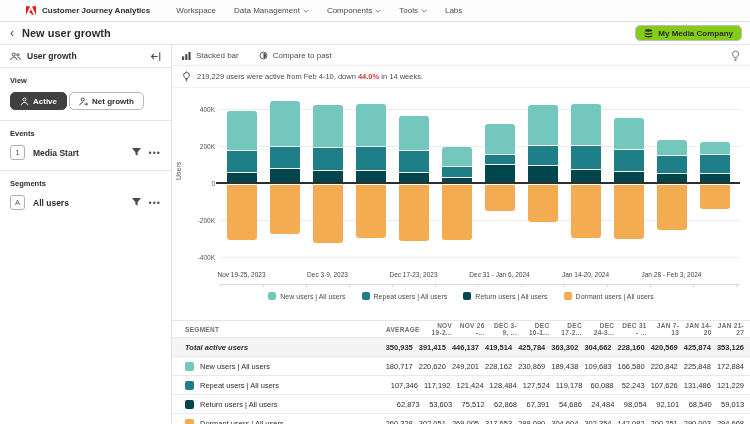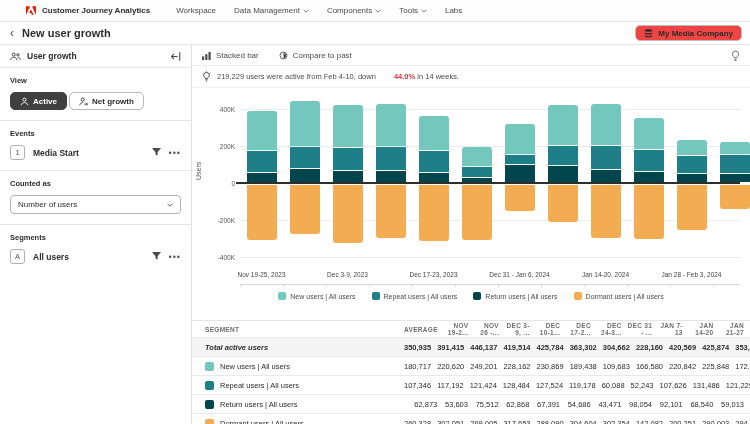--- a/index.html
+++ b/index.html
@@ -12,25 +12,25 @@
   .brand { display:flex; align-items:center; gap:6px; margin-right:26px; }
   .brand-name { font-size:8px; font-weight:700; color:#2c2c2c; }
   .nav-item { display:flex; align-items:center; gap:3px; font-size:8px; color:#4b4b4b; margin-right:18px; cursor:pointer; }
   .chev { width:6px; height:6px; }
 
   
   .titlebar { height:23px; display:flex; align-items:center; border-bottom:1px solid #e6e6e6; padding:0 8px 0 10px; }
   .back { font-size:12px; color:#4b4b4b; margin-right:8px; cursor:pointer; line-height:1; }
   .page-title { font-size:11px; font-weight:700; }
   .titlebar .spacer { flex:1; }
-  .company-btn { display:flex; align-items:center; gap:5px; border:1px solid #bdbdbd; border-radius:5px; background:#ef4444; height:16px; padding:0 8px; font-size:8px; font-weight:600; color:#2c2c2c; cursor:pointer; }
+  .company-btn { display:flex; align-items:center; gap:5px; border:1px solid #bdbdbd; border-radius:5px; background:#84cc16; height:16px; padding:0 8px; font-size:8px; font-weight:600; color:#2c2c2c; cursor:pointer; }
 
   
   .main { display:flex; height:379px; }
-  .sidebar { width:192px; border-right:1px solid #e1e1e1; flex:none; }
+  .sidebar { width:172px; border-right:1px solid #e1e1e1; flex:none; }
   .content { flex:1; min-width:0; }
 
   
   .sb-header { height:23px; display:flex; align-items:center; gap:6px; padding:0 10px; border-bottom:1px solid #e6e6e6; }
   .sb-title { font-size:8.5px; font-weight:700; flex:1; }
   .sb-section { padding:8px 10px 10px 10px; border-bottom:1px solid #e6e6e6; }
   .sb-label { font-size:7.5px; font-weight:700; color:#2c2c2c; margin-bottom:7px; }
   .view-btns { display:flex; gap:2px; }
   .vbtn { display:flex; align-items:center; gap:4px; height:18px; padding:0 9px; border-radius:5px; font-size:8px; font-weight:600; cursor:pointer; }
   .vbtn.active { background:#404040; color:#fff; border:1px solid #404040; }
@@ -41,21 +41,21 @@
   .icon-btn { cursor:pointer; display:flex; align-items:center; }
   .dots { font-size:9px; color:#555; letter-spacing:1px; cursor:pointer; }
   .select { height:19px; border:1px solid #b3b3b3; border-radius:4px; display:flex; align-items:center; padding:0 7px; font-size:8px; color:#2c2c2c; cursor:pointer; margin-top:2px; }
   .select span { flex:1; }
 
   
   .toolbar { height:21px; display:flex; align-items:center; gap:20px; padding:0 10px; border-bottom:1px solid #ececec; }
   .tool { display:flex; align-items:center; gap:5px; font-size:8px; color:#4b4b4b; cursor:pointer; }
   .toolbar .spacer { flex:1; }
   .insight { height:22px; display:flex; align-items:center; gap:6px; padding:0 10px; border-bottom:1px solid #f0f0f0; font-size:7.5px; color:#4b4b4b; }
-  .insight .hl { font-weight:700;margin-left:16px; }
+  .insight .hl { font-weight:700; }
 
   
   .chart-section { position:relative; height:232px; }
   .ylab { position:absolute; left:3px; top:92px; transform:rotate(-90deg); transform-origin:left top; font-size:7px; color:#555; }
   .plot { position:absolute; left:48px; right:10px; top:10px; height:170px; }
   .gridline { position:absolute; left:0; right:0; height:1px; background:#ececec; }
   .zeroline { position:absolute; left:-4px; right:0; height:2px; background:#2e2e2e; z-index:5; }
   .ytick { position:absolute; right:calc(100% + 5px); transform:translateY(-50%); font-size:6.5px; color:#555; white-space:nowrap; }
   .seg { position:absolute; z-index:2; }
   .xlabels { position:absolute; left:48px; right:10px; top:183px; height:11px; }
@@ -196,29 +196,20 @@
         <span class="ev-name">Media Start</span>
         <span class="icon-btn">
           <svg width="9" height="9" viewBox="0 0 10 10">
               <path d="M0 0h10L6.2 4.6v4L3.8 7V4.6L0 0z" fill="#4b4b4b"></path>
             </svg>
         </span>
         <span class="dots">•••</span>
       </div>
     </div>
 
-    <div class="sb-section">
-      <div class="sb-label">Counted as</div>
-      <div class="select">
-        <span>Number of users</span>
-        <svg class="chev" viewBox="0 0 10 6" width="8" height="5">
-            <path d="M1 1l4 4 4-4" fill="none" stroke="#4b4b4b" stroke-width="1.5"></path>
-          </svg>
-      </div>
-    </div>
 
     <div class="sb-section" style="border-bottom:none;">
       <div class="sb-label">Segments</div>
       <div class="ev-row">
         <span class="keybox">A</span>
         <span class="ev-name">All users</span>
         <span class="icon-btn">
           <svg width="9" height="9" viewBox="0 0 10 10">
               <path d="M0 0h10L6.2 4.6v4L3.8 7V4.6L0 0z" fill="#4b4b4b"></path>
             </svg>
@@ -452,21 +443,21 @@
           <div class="tc-seg">
             <span class="row-swatch" style="background: rgb(1, 69, 77);"></span>
             <span>Return users | All users</span>
           </div>
           <div class="tc-num avgcol">62,873</div>
           <div class="tc-num">53,603</div>
           <div class="tc-num">75,512</div>
           <div class="tc-num">62,868</div>
           <div class="tc-num">67,391</div>
           <div class="tc-num">54,686</div>
-          <div class="tc-num">43,471</div>
+          <div class="tc-num">24,484</div>
           <div class="tc-num">98,054</div>
           <div class="tc-num">92,101</div>
           <div class="tc-num">68,540</div>
           <div class="tc-num">59,013</div>
         </div>
         <div class="trow">
           <div class="tc-seg">
             <span class="row-swatch" style="background: rgb(244, 172, 82);"></span>
             <span>Dormant users | All users</span>
           </div>

